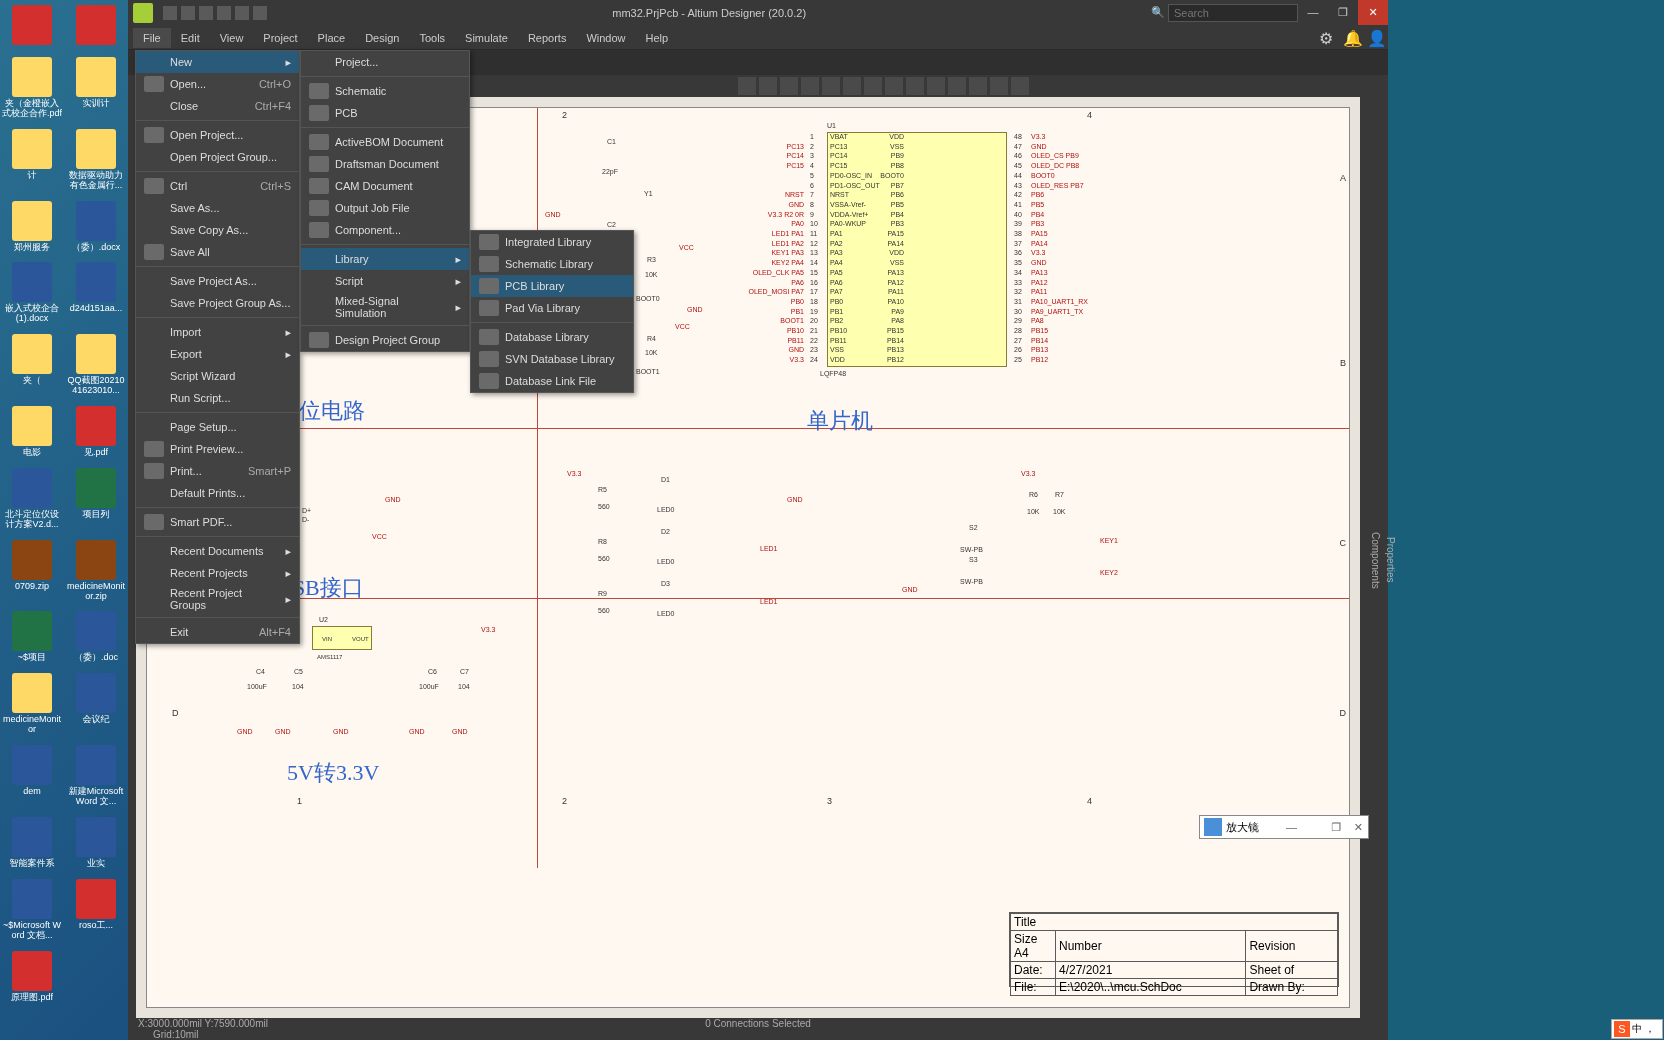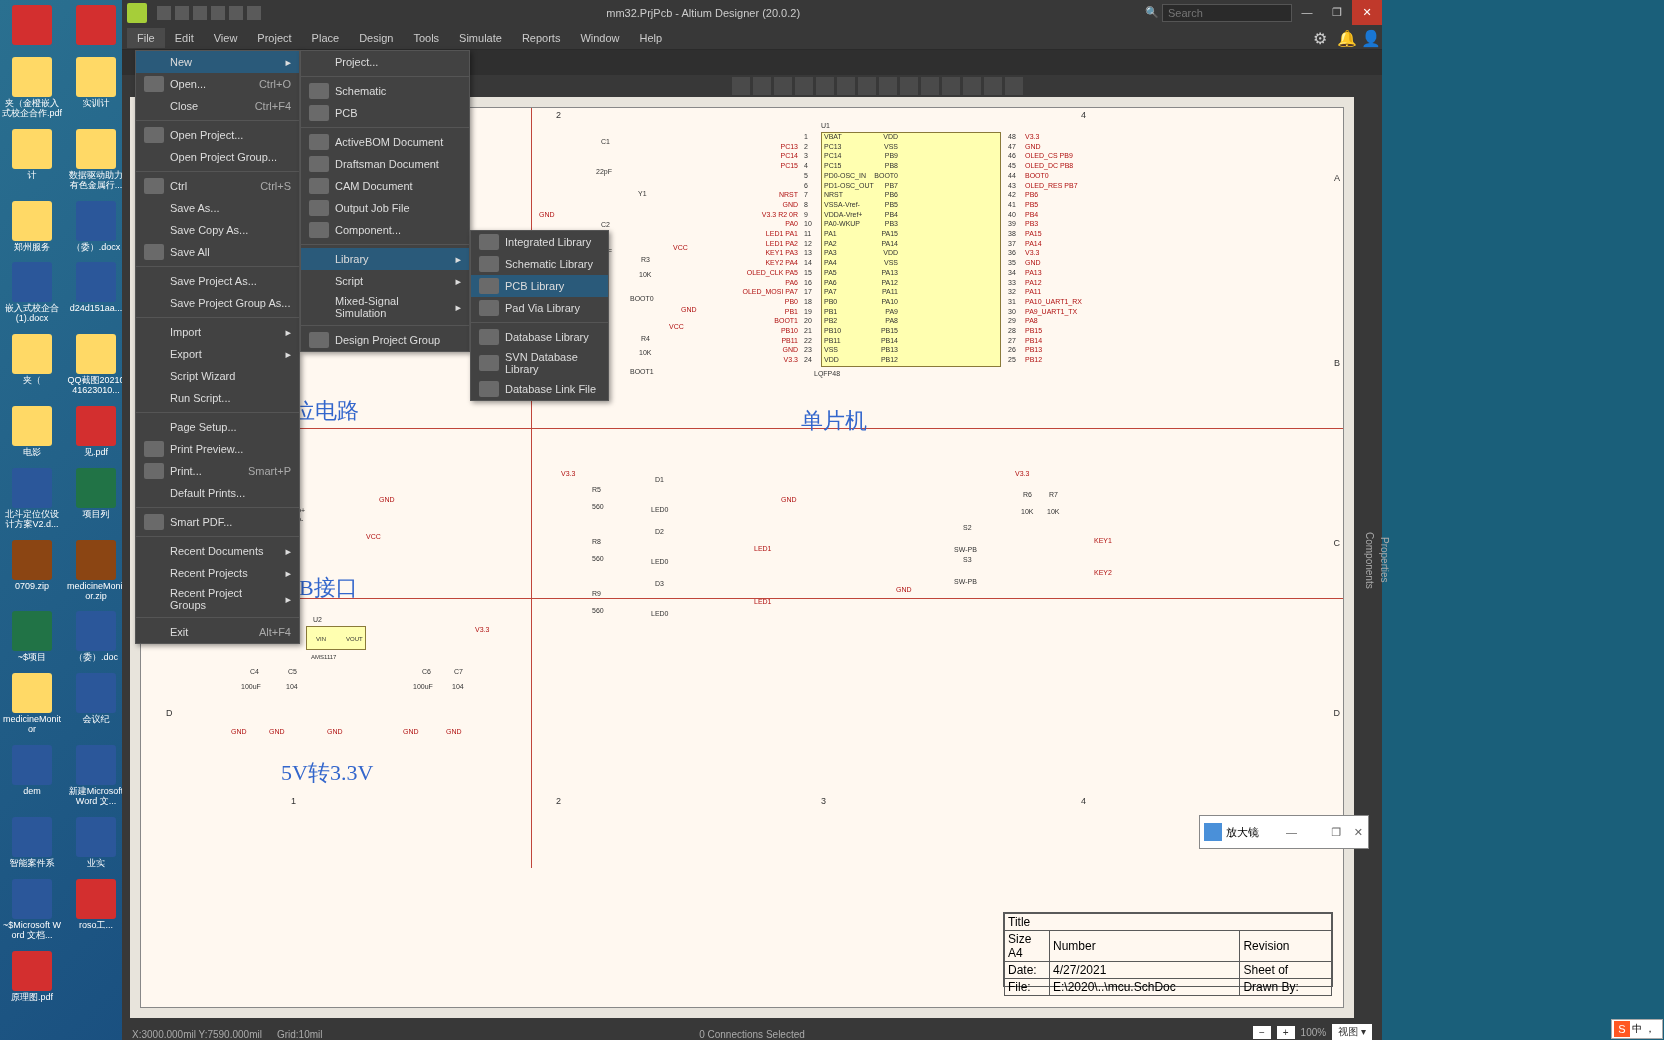--- a/index.html
+++ b/index.html
@@ -10,21 +10,21 @@
 .desktop-icon { width: 60px; display: inline-block; text-align: center; margin: 5px 2px; vertical-align: top; }
 .desktop-icon .icon-box { width: 40px; height: 40px; margin: 0 auto; background: #4a5a7a; border-radius: 3px; }
 .desktop-icon .icon-box.pdf { background: #d32f2f; }
 .desktop-icon .icon-box.word { background: #2b579a; }
 .desktop-icon .icon-box.excel { background: #217346; }
 .desktop-icon .icon-box.zip { background: #8b4513; }
 .desktop-icon .icon-box.folder { background: #ffd966; }
 .desktop-icon span { color: #fff; font-size: 9px; display: block; word-break: break-all; line-height: 1.1; margin-top: 2px; }
 
 
-.app { position: absolute; left: 122px; top: 0; width: 1260px; height: 1040px; background: #383838; display: flex; flex-direction: column; }
+.app { position: absolute; left: 128px; top: 0; width: 1260px; height: 1040px; background: #383838; display: flex; flex-direction: column; }
 .titlebar { height: 25px; background: #383838; display: flex; align-items: center; color: #ccc; font-size: 11px; }
 .titlebar .logo { width: 20px; height: 20px; background: #a6ce39; border-radius: 2px; margin: 0 5px; }
 .titlebar .qat { display: flex; gap: 4px; margin-left: 5px; }
 .titlebar .qat span { width: 14px; height: 14px; background: #5a5a5a; display: inline-block; }
 .titlebar .title { flex: 1; text-align: center; }
 .titlebar .search { background: #2a2a2a; border: 1px solid #555; width: 130px; height: 18px; color: #888; font-size: 11px; padding: 0 5px; }
 .titlebar .winbtns { display: flex; }
 .titlebar .winbtns div { width: 30px; height: 25px; text-align: center; line-height: 25px; color: #ccc; }
 .titlebar .winbtns .close { background: #c0392b; color: #fff; }
 
@@ -50,41 +50,41 @@
 .small-text { position: absolute; font-size: 7px; color: #333; white-space: nowrap; }
 .net-label { color: #b01010; }
 .titleblock { position: absolute; right: 10px; bottom: 20px; width: 330px; height: 75px; border: 1px solid #5a5a5a; font-size: 12px; background: #fff8f0; }
 .titleblock td { border: 1px solid #5a5a5a; padding: 1px 3px; }
 .ruler-num { position: absolute; font-size: 9px; color: #333; }
 .side-panel { width: 20px; background: #383838; color: #aaa; font-size: 10px; writing-mode: vertical-lr; text-align: center; padding-top: 5px; }
 .side-tab { padding: 8px 2px; }
 
 .statusbar-tab { height: 20px; background: #2f2f2f; padding-left: 25px; }
 .statusbar-tab span { background: #4a4a4a; color: #ccc; font-size: 10px; padding: 3px 10px; display: inline-block; }
-.statusbar { height: 22px; background: #383838; color: #aaa; font-size: 10px; display: flex; align-items: flex-end; padding: 0 10px; }
+.statusbar { height: 22px; background: #383838; color: #aaa; font-size: 10px; display: flex; align-items: flex-start; padding: 0 10px; flex-direction: column; }
 .statusbar .center { position: absolute; left: 50%; transform: translateX(-50%); }
 .statusbar .right { margin-left: auto; display: flex; gap: 6px; align-items: center; }
 .statusbar .right .btn { background: #fff; color: #333; padding: 1px 6px; font-size: 10px; }
 
 
 .dropdown { position: absolute; background: #424242; border: 1px solid #555; box-shadow: 2px 2px 5px rgba(0,0,0,0.4); z-index: 100; }
 .dropdown .item { display: flex; align-items: center; padding: 3px 8px; color: #ddd; font-size: 11px; min-height: 20px; }
 .dropdown .item.highlight { background: #2a5a7a; }
 .dropdown .item .icon-slot { width: 20px; height: 16px; margin-right: 6px; display: inline-block; }
 .dropdown .item .icon-slot.filled { background: #6a6a6a; border-radius: 2px; }
 .dropdown .item .label { flex: 1; }
 .dropdown .item .shortcut { color: #aaa; margin-left: 20px; }
 .dropdown .item .arrow { margin-left: auto; padding-left: 15px; }
 .dropdown .sep { height: 1px; background: #555; margin: 3px 0; }
 .dropdown.menu1 { left: 135px; top: 50px; width: 165px; }
 .dropdown.menu2 { left: 300px; top: 50px; width: 170px; }
-.dropdown.menu3 { left: 470px; top: 230px; width: 139px; }
-
-
-.mag-window { position: absolute; right: 295px; top: 815px; width: 170px; height: 34px; background: #fff; border: 1px solid #888; display: flex; align-items: center; font-size: 11px; }
+.dropdown.menu3 { left: 470px; top: 230px; width: 164px; }
+
+
+.mag-window { position: absolute; right: 295px; top: 815px; width: 170px; height: 24px; background: #fff; border: 1px solid #888; display: flex; align-items: center; font-size: 11px; }
 .mag-window .icon { width: 18px; height: 18px; background: #4a90d9; margin: 0 4px; }
 .mag-window .wbtn { width: 25px; text-align: center; color: #666; margin-left: auto; }
 .mag-window .wclose { color: #666; padding: 0 5px; }
 
 
 .ime { position: absolute; right: 1px; bottom: 1px; width: 52px; height: 20px; background: #fff; border: 1px solid #aaa; display: flex; align-items: center; }
 .ime .s { width: 16px; height: 16px; background: #ff5722; color: #fff; font-size: 11px; text-align: center; line-height: 16px; margin: 0 2px; }
 .ime span { font-size: 10px; }
 </style>
 </head>

